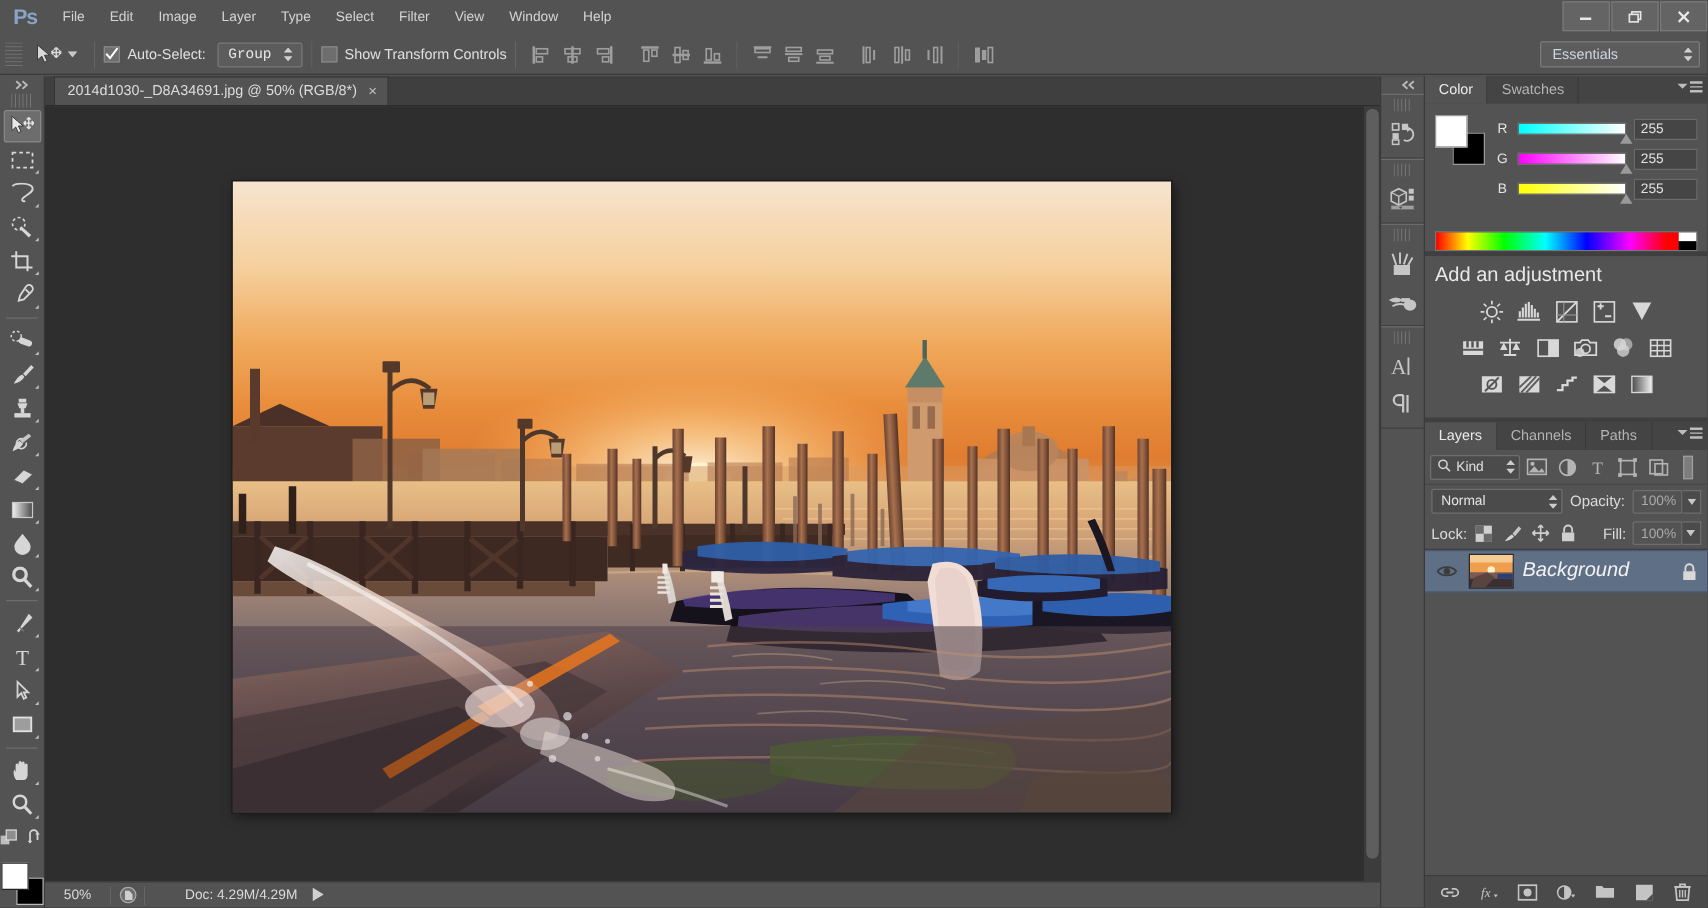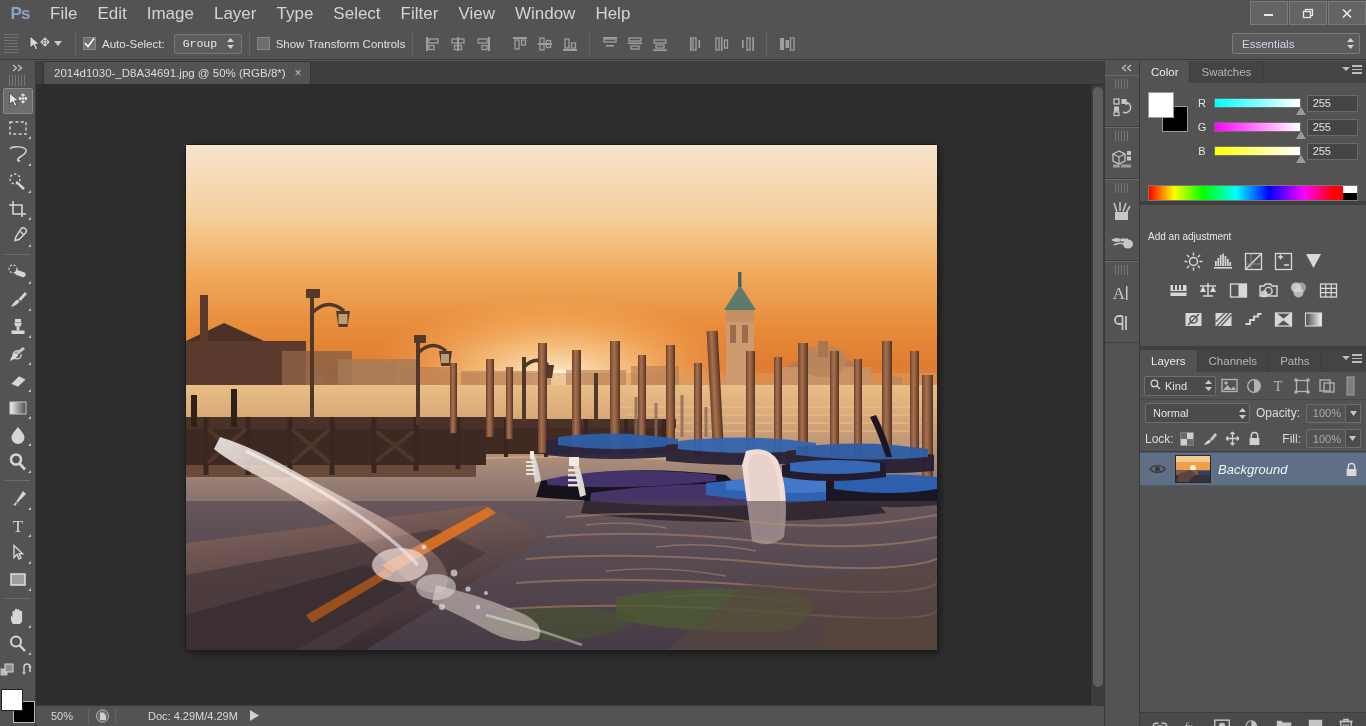--- a/index.html
+++ b/index.html
@@ -17,21 +17,21 @@
   .menubar {
     position:absolute; left:0; top:0; width:1366px; height:28px;
     background:#535353; display:flex; align-items:center;
   }
   .ps-logo {
     width:40px; height:28px; display:flex; align-items:center; justify-content:center;
     color:#8aa4c8; font-weight:bold; font-size:17px; letter-spacing:-1px;
     font-family:"Liberation Sans", sans-serif;
   }
   .menu-item {
-    padding:0 10px; height:28px; line-height:28px; font-size:17px; color:#d4d4d4;
+    padding:0 10px; height:28px; line-height:28px; font-size:11px; color:#d4d4d4;
     cursor:default;
   }
   .winbtns { position:absolute; right:0; top:0; display:flex; height:26px; }
   .winbtn {
     width:38px; height:24px; margin-top:1px; background:#646464;
     border:1px solid #7a7a7a; display:flex; align-items:center; justify-content:center;
     color:#e8e8e8; font-size:12px; margin-left:1px;
   }
   .winbtn svg { display:block; }
 
@@ -184,21 +184,21 @@
   .cp-spectrum {
     margin:4px 8px 0 8px; height:16px; display:flex; border:1px solid #777;
   }
   .cp-spectrum .ramp { flex:1; background:linear-gradient(to right,
       #ff0000 0%,#ffff00 13%,#00ff00 28%,#00ffff 45%,#0000ff 62%,#ff00ff 80%,#ff0000 95%); }
   .cp-spectrum .wb { width:14px; display:flex; flex-direction:column; }
   .cp-spectrum .wb i { flex:1; display:block; }
 
   
   .adjbody { background:#535353; padding:7px 0 10px 0; }
-  .adj-title { font-size:10px; color:#e8e8e8; padding:0 0 7px 8px;margin-top:19px; }
+  .adj-title { font-size:16px; color:#e8e8e8; padding:0 0 7px 8px; }
   .adj-row { display:flex; justify-content:center; gap:4px; margin-bottom:5px; }
   .adj-ico { width:26px; height:24px; display:flex; align-items:center; justify-content:center; }
 
   
   .layersbody { background:#535353; }
   .filterrow { display:flex; align-items:center; height:28px; padding:0 4px; gap:2px; border-bottom:1px solid #474747; }
   .kindsel {
     background:#4b4b4b; border:1px solid #6e6e6e; border-radius:2px; height:20px;
     display:flex; align-items:center; gap:5px; padding:0 3px 0 5px; font-size:11px; color:#e0e0e0;
     width:74px; justify-content:space-between;
@@ -219,21 +219,21 @@
   .numarrow { width:15px; height:19px; border:1px solid #6e6e6e; border-left:none;
     background:#4b4b4b; display:flex; align-items:center; justify-content:center; }
   .lockrow { display:flex; align-items:center; height:26px; padding:0 5px; gap:5px; border-bottom:1px solid #3f3f3f; }
   .lock-ico { width:20px; height:20px; display:flex; align-items:center; justify-content:center; }
   .layer-row {
     display:flex; align-items:center; height:34px; background:#5f6f86;
     border-top:1px solid #4b5a6e; border-bottom:1px solid #4b5a6e; padding:0 6px; gap:7px;
   }
   .eye { width:22px; display:flex; align-items:center; justify-content:center; }
   .thumb { width:36px; height:28px; border:1px solid #2a2a2a; overflow:hidden; position:relative; }
-  .layer-name { flex:1; font-style:italic; font-size:13px; color:#f2f2f2; }
+  .layer-name { flex:1; font-style:italic; font-size:16px; color:#f2f2f2; }
   .layer-lock { width:18px; display:flex; align-items:center; justify-content:center; }
   .layers-empty { height:226px; background:#535353; }
   .layers-bottom {
     height:26px; background:#4a4a4a; border-top:1px solid #3c3c3c;
     display:flex; align-items:center; justify-content:center; gap:15px;
   }
   .lb-ico { width:16px; height:18px; display:flex; align-items:center; justify-content:center; }
   .panel-split { height:4px; background:#3f3f3f; }
 </style>
 </head>

